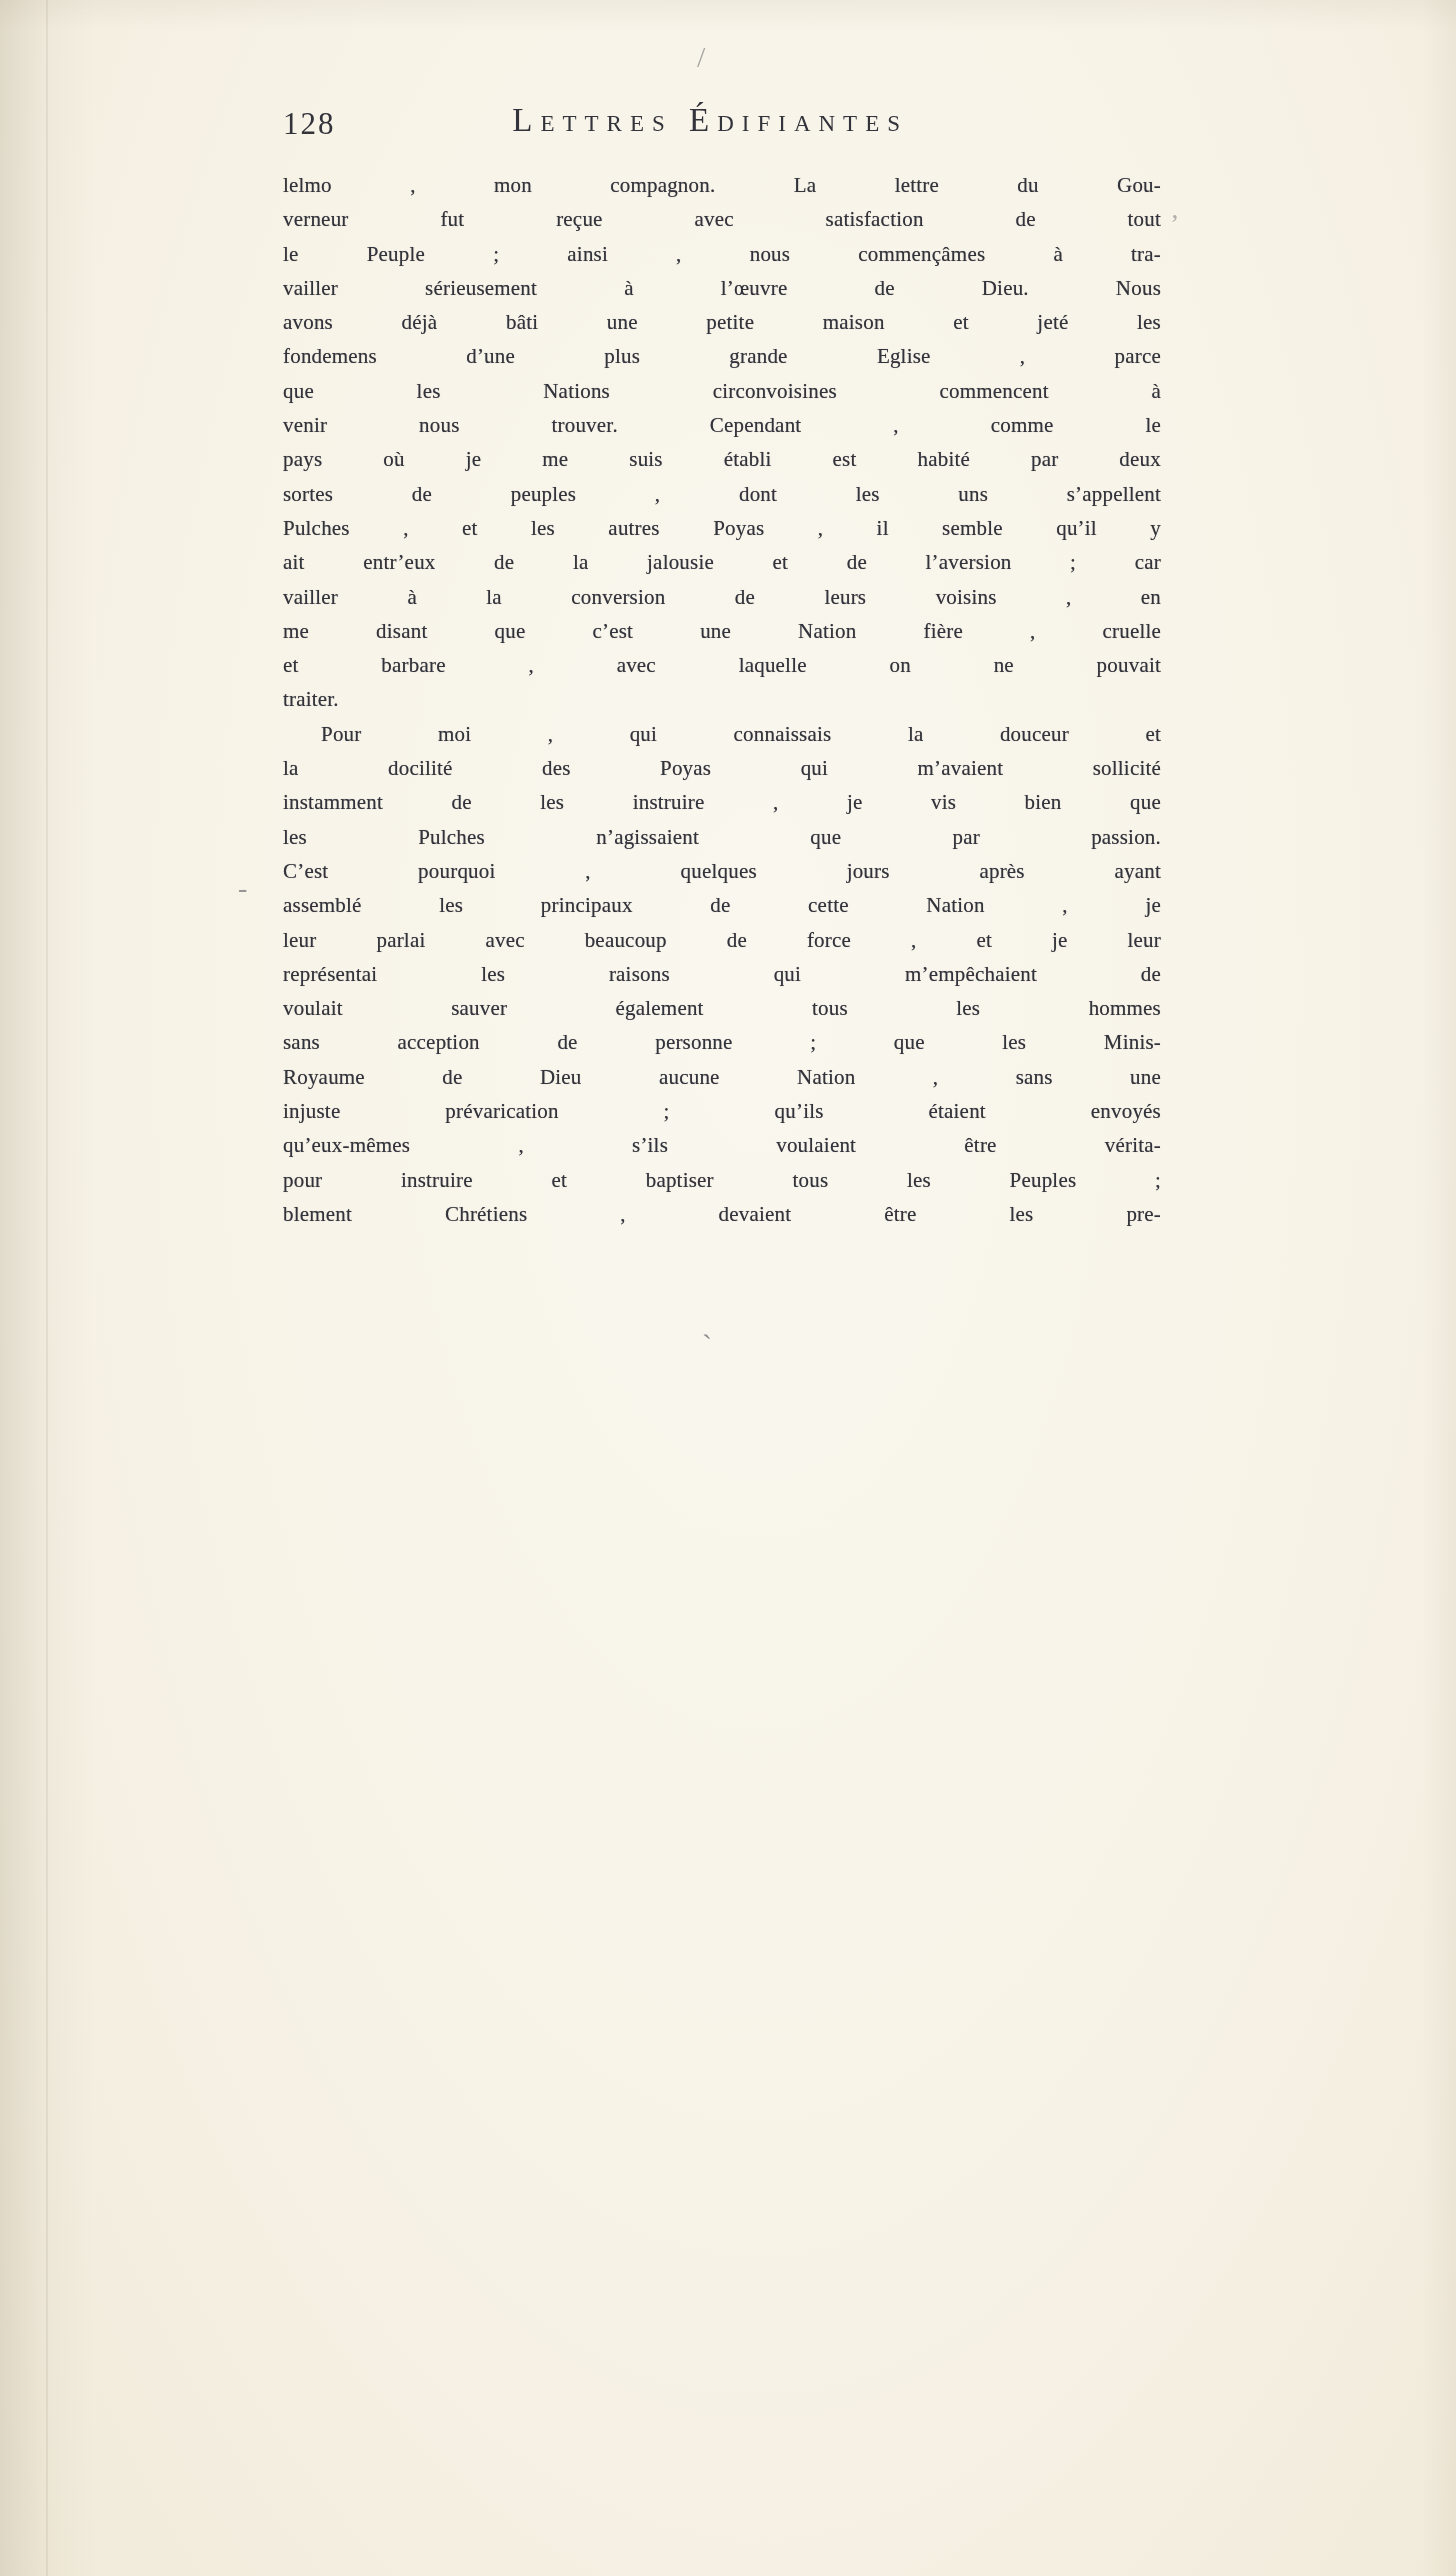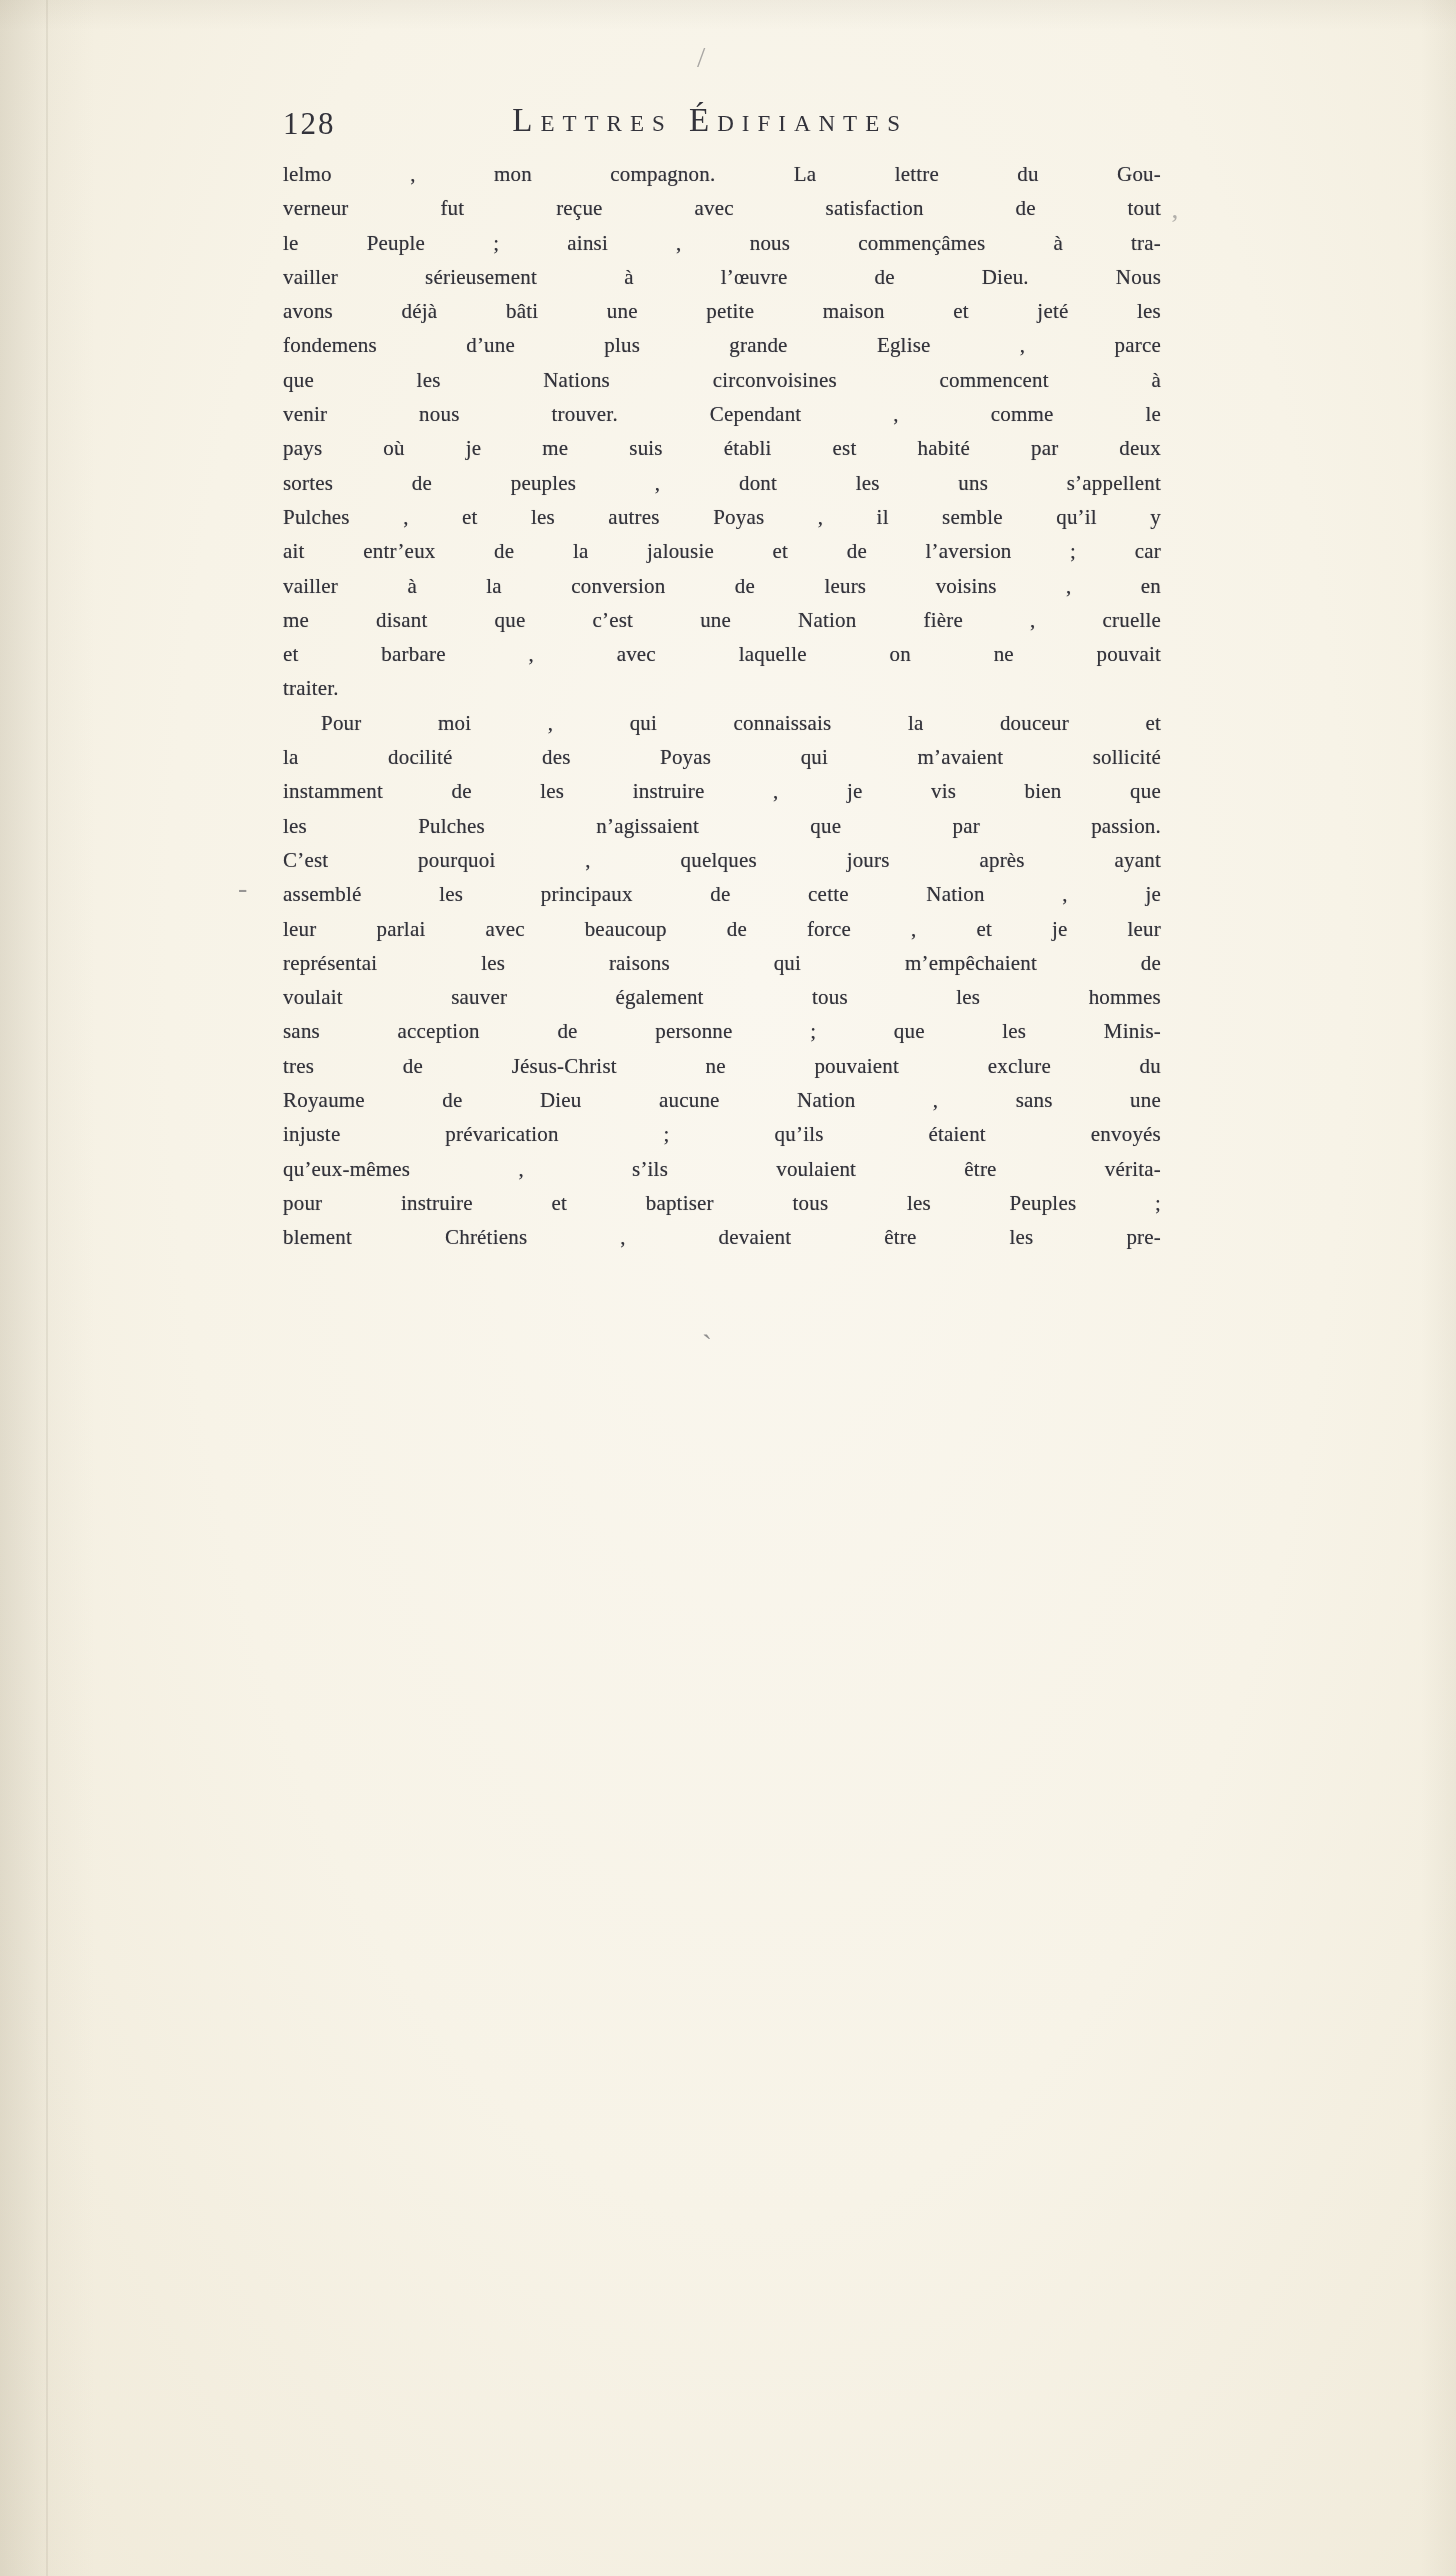--- a/index.html
+++ b/index.html
@@ -28,21 +28,21 @@
   }
   .text-block {
     position: absolute;
     left: 283px;
     top: 102px;
     width: 878px;
   }
   .running-header {
     position: relative;
     height: 46px;
-    margin-bottom: 9px;
+    margin-bottom: 20px;
   }
   .page-number {
     position: absolute;
     left: 0px; top: 4px;
     font-size: 31px;
     letter-spacing: 2px;
   }
   .header-title {
     position: absolute;
     left: 50%; top: 0px;
@@ -108,21 +108,20 @@
         <div class="line indent"><span>Pour moi , qui connaissais la douceur et</span></div>
         <div class="line"><span>la docilité des </span><span class="italic">Poyas</span><span> qui m’avaient sollicité</span></div>
         <div class="line"><span>instamment de les instruire , je vis bien que</span></div>
         <div class="line"><span>les </span><span class="italic">Pulches</span><span> n’agissaient que par passion.</span></div>
         <div class="line"><span>C’est pourquoi , quelques jours après ayant</span></div>
         <div class="line"><span>assemblé les principaux de cette Nation , je</span></div>
         <div class="line"><span>leur parlai avec beaucoup de force , et je leur</span></div>
         <div class="line"><span>représentai les raisons qui m’empêchaient de</span></div>
         <div class="line"><span>voulait sauver également tous les hommes</span></div>
         <div class="line"><span>sans acception de personne ; que les Minis-</span></div>
-        <div class="line"><span>tres de Jésus-Christ ne pouvaient exclure du</span></div>
         <div class="line"><span>Royaume de Dieu aucune Nation , sans une</span></div>
         <div class="line"><span>injuste prévarication ; qu’ils étaient envoyés</span></div>
         <div class="line"><span>qu’eux-mêmes , s’ils voulaient être vérita-</span></div>
         <div class="line"><span>pour instruire et baptiser tous les Peuples ;</span></div>
         <div class="line"><span>blement Chrétiens , devaient être les pre-</span></div>
       </div>
   </div>
 <span class="artifact" style="left: 697px; top: 40px; font-size: 30px; opacity: 0.45;">/</span>
     <span class="artifact" style="left: 1170px; top: 208px; font-size: 28px; opacity: 0.4;">’</span>
     <span class="artifact" style="left: 238px; top: 872px; font-size: 28px; opacity: 0.55;">-</span>

